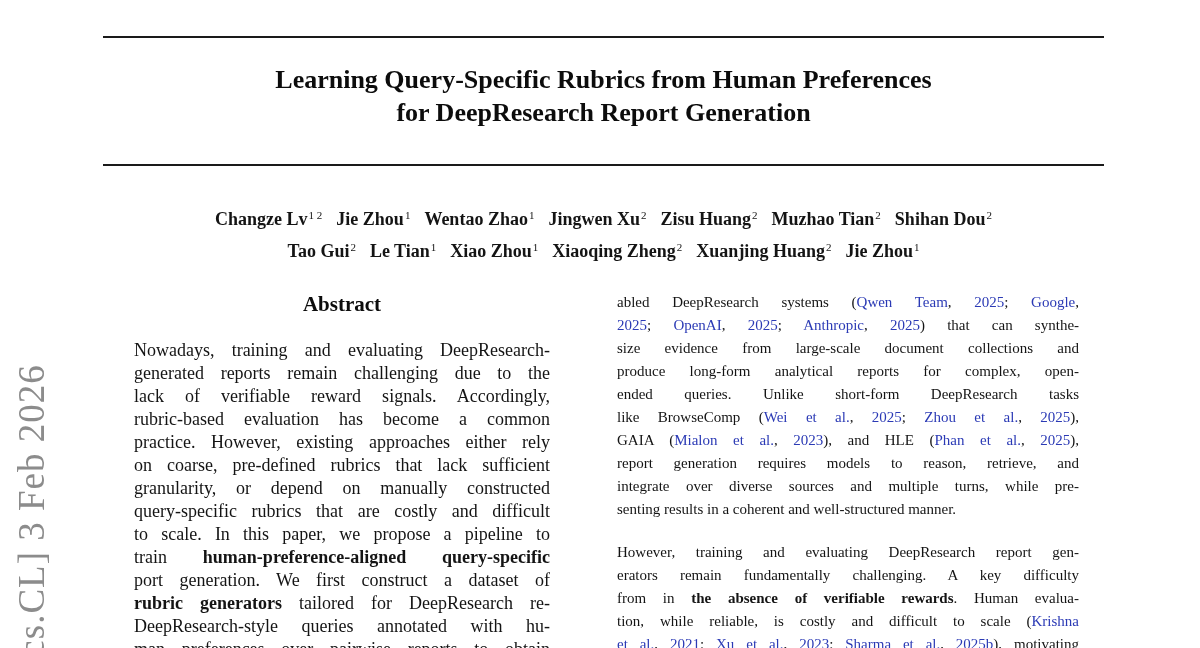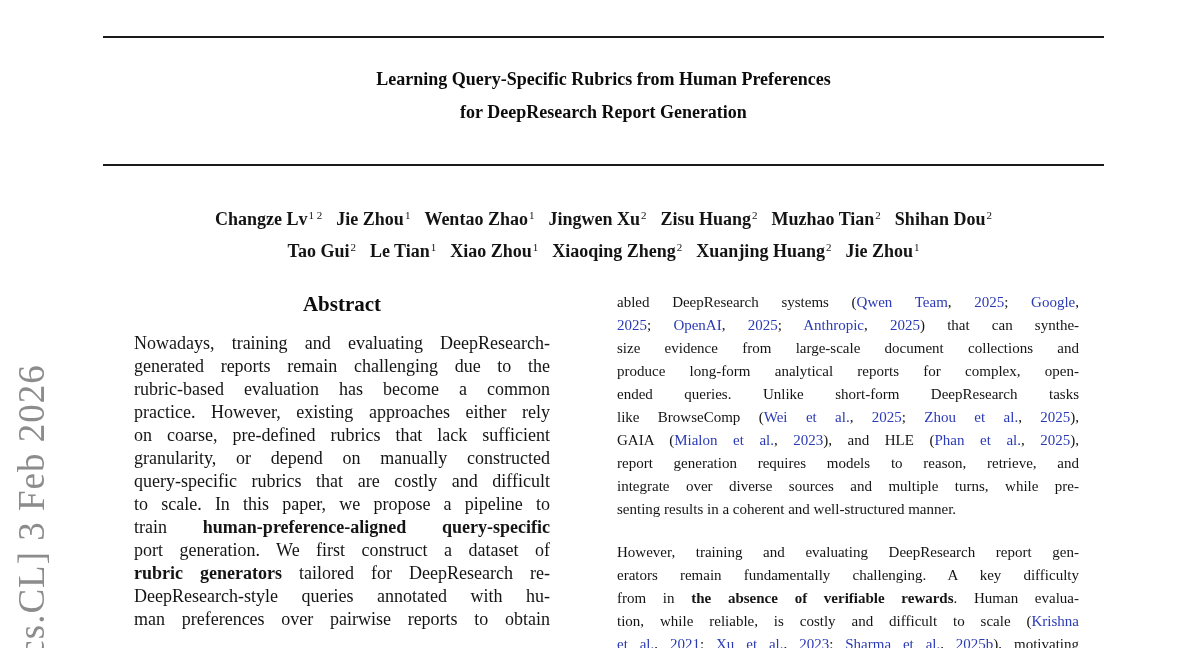--- a/index.html
+++ b/index.html
@@ -17,21 +17,21 @@
     background: #1a1a1a;
   }
   #rule-top { top: 36px; }
   #rule-title { top: 164px; }
 
   #title {
     position: absolute;
     left: 103px; top: 63px; width: 1001px;
     text-align: center;
     font-weight: bold;
-    font-size: 18px;
+    font-size: 26px;
     line-height: 33px;
     color: #0c0c0c;
   }
 
   #authors {
     position: absolute;
     left: 83px; top: 201px; width: 1041px;
     font-size: 18px;
     line-height: 28px;
     color: #0c0c0c;
@@ -42,21 +42,21 @@
   .s-gap { display: inline-block; width: 14px; }
 
   #abstract-col {
     position: absolute;
     left: 134px; top: 292px; width: 416px;
   }
   #abstract-heading {
     text-align: center;
     font-weight: bold;
     font-size: 21px;
-    margin-bottom: 15px;
+    margin-bottom: 22px;
     color: #0c0c0c;
   }
   #abstract-body .tline { font-size: 18px; line-height: 23px; }
 
   #right-col {
     position: absolute;
     left: 617px; top: 291px; width: 462px;
   }
   #right-col .tline { font-size: 15px; line-height: 23px; }
   .par + .par { margin-top: 20px; }
@@ -100,20 +100,21 @@
 <div id="authors">
     <div class="tline"><span class="s-a">Changze Lv</span><span class="s-sup">1 2</span><span class="s-gap"></span><span class="s-a">Jie Zhou</span><span class="s-sup">1</span><span class="s-gap"></span><span class="s-a">Wentao Zhao</span><span class="s-sup">1</span><span class="s-gap"></span><span class="s-a">Jingwen Xu</span><span class="s-sup">2</span><span class="s-gap"></span><span class="s-a">Zisu Huang</span><span class="s-sup">2</span><span class="s-gap"></span><span class="s-a">Muzhao Tian</span><span class="s-sup">2</span><span class="s-gap"></span><span class="s-a">Shihan Dou</span><span class="s-sup">2</span></div>
     <div class="tline"><span class="s-a">Tao Gui</span><span class="s-sup">2</span><span class="s-gap"></span><span class="s-a">Le Tian</span><span class="s-sup">1</span><span class="s-gap"></span><span class="s-a">Xiao Zhou</span><span class="s-sup">1</span><span class="s-gap"></span><span class="s-a">Xiaoqing Zheng</span><span class="s-sup">2</span><span class="s-gap"></span><span class="s-a">Xuanjing Huang</span><span class="s-sup">2</span><span class="s-gap"></span><span class="s-a">Jie Zhou</span><span class="s-sup">1</span></div>
   </div>
 
 <div id="abstract-col">
   <div id="abstract-heading">Abstract</div>
   <div id="abstract-body">
       <div class="tline just"><span class="s-n">Nowadays, training and evaluating DeepResearch-</span></div>
       <div class="tline just"><span class="s-n">generated reports remain challenging due to the</span></div>
+      <div class="tline just"><span class="s-n">lack of verifiable reward signals. Accordingly,</span></div>
       <div class="tline just"><span class="s-n">rubric-based evaluation has become a common</span></div>
       <div class="tline just"><span class="s-n">practice. However, existing approaches either rely</span></div>
       <div class="tline just"><span class="s-n">on coarse, pre-defined rubrics that lack sufficient</span></div>
       <div class="tline just"><span class="s-n">granularity, or depend on manually constructed</span></div>
       <div class="tline just"><span class="s-n">query-specific rubrics that are costly and difficult</span></div>
       <div class="tline just"><span class="s-n">to scale. In this paper, we propose a pipeline to</span></div>
       <div class="tline just"><span class="s-n">train </span><span class="s-b">human-preference-aligned query-specific</span></div>
       <div class="tline just"><span class="s-n">port generation. We first construct a dataset of</span></div>
       <div class="tline just"><span class="s-b">rubric generators</span><span class="s-n"> tailored for DeepResearch re-</span></div>
       <div class="tline just"><span class="s-n">DeepResearch-style queries annotated with hu-</span></div>

